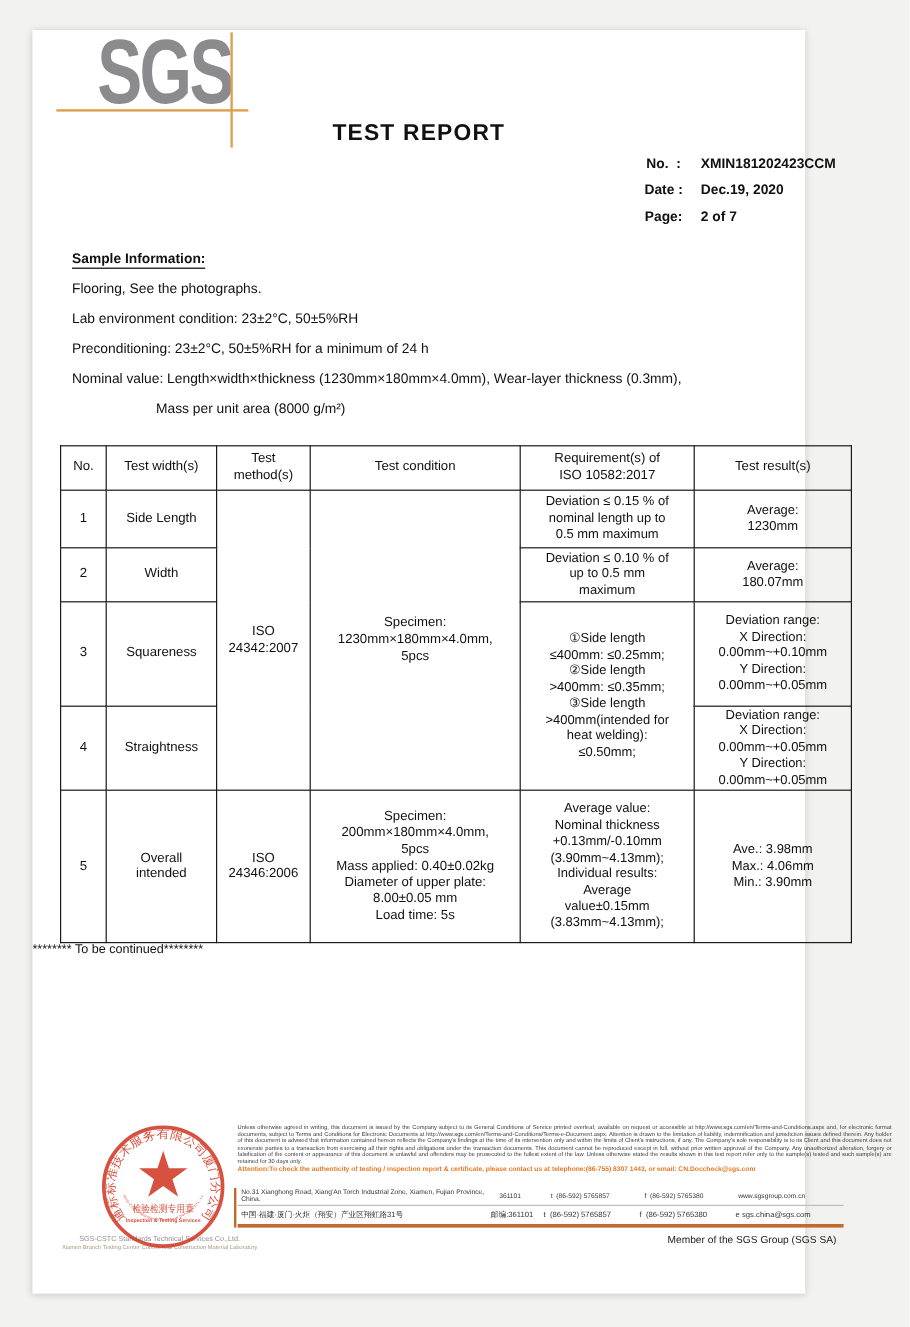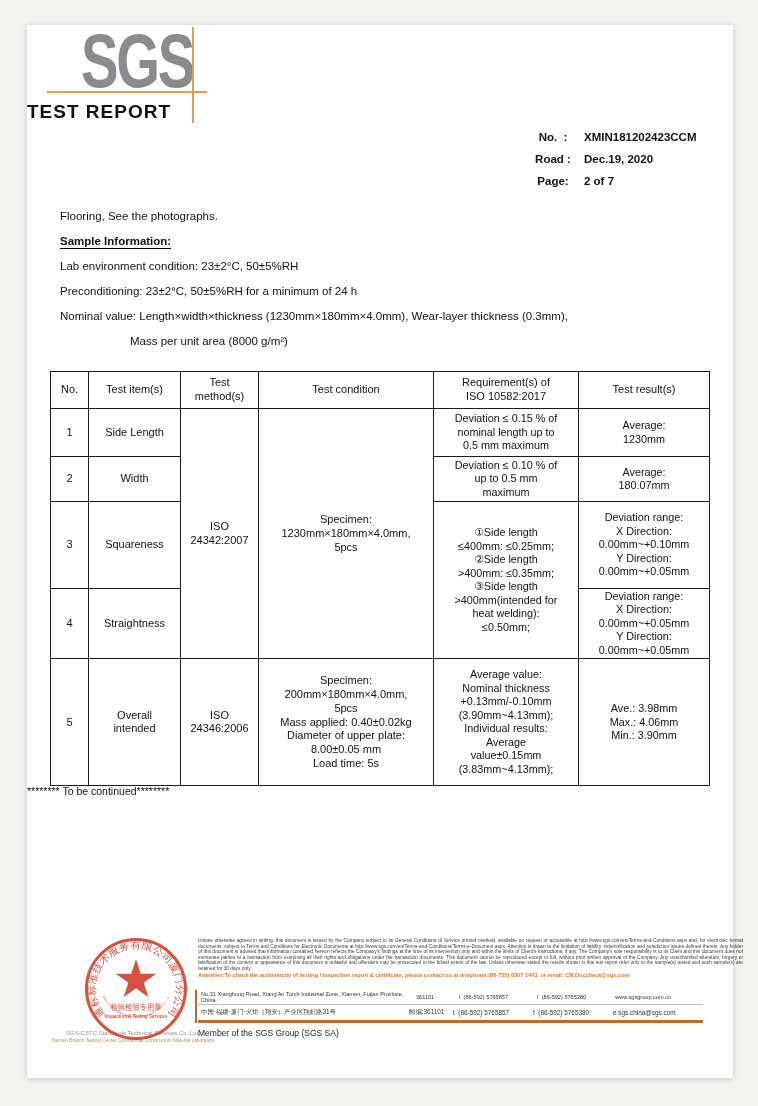--- a/index.html
+++ b/index.html
@@ -1,29 +1,29 @@
 <!DOCTYPE html>
 <html><head>
 <meta charset="utf-8">
 <style>
   * { margin:0; padding:0; box-sizing:border-box; }
   html,body { font-family:"Liberation Sans","DejaVu Sans",sans-serif; }
   body { width:758px; height:1106px; position:relative; background:#f2f2f1; overflow:hidden; }
 
-  .page { position:absolute; left:27px; top:25px; width:706px; height:1053px;
+  .page { position:absolute; left:27px; top:25px; width:644px; height:1053px;
           background:#ffffff; box-shadow:0 1px 6px rgba(0,0,0,.18);text-decoration:underline; }
 
   
   .logo-text { position:absolute; left:54px; top:-2px; font-size:76px; line-height:1;
                font-weight:bold; color:#8b8b8d; letter-spacing:-3px;
                transform:scaleX(.74); transform-origin:left top; }
   .logo-hline { position:absolute; left:20px; top:66px; width:160px; height:2px; background:#dda050; }
   .logo-vline { position:absolute; left:165px; top:2px; width:2px; height:96px; background:#dda050; }
 
-  .report-title { position:absolute; left:0; top:76px; width:100%; 
+  .report-title { position:absolute; left:0; top:76px; width:100%; text-align:center;
                   font-size:19px; font-weight:bold; letter-spacing:1px; color:#111; }
 
   .meta { position:absolute; left:503px; top:101px; font-size:11.5px; font-weight:bold; color:#111; }
   .meta-row { display:flex; line-height:22px; }
   .meta-label { width:46px; white-space:pre;text-align:center; }
   .meta-value { margin-left:8px; white-space:pre; }
 
   
   .body-text { position:absolute; left:33px; top:179px; right:28px; font-size:11.5px; color:#111; }
   .bt-line { line-height:25px; }
@@ -62,71 +62,71 @@
   .address-wrap { position:relative; margin-top:11px; border-bottom:3px solid #c06a2e; width:505px; }
   .address-wrap::before { content:""; position:absolute; left:-3px; top:0; bottom:-3px; width:2px; background:#c06a2e; }
   .addr-row { display:flex; align-items:center; height:15px; color:#333; }
   .addr-row.en { font-size:5.6px; border-bottom:1px solid #bdbdbd; }
   .addr-row.cn { font-size:6.4px; }
   .addr-main  { flex:1 1 auto; padding-left:3px; }
   .addr-postal{ width:44px; }
   .addr-tf    { width:80px; white-space:pre; }
   .addr-last  { width:90px; }
 
-  .member-line { margin-top:5px; width:505px; text-align:left; padding-right:6px;
+  .member-line { margin-top:5px; width:505px; text-align:right; padding-right:6px;
                  font-size:8.5px; color:#222; }
 </style>
 </head>
 <body>
 
 <div class="page">
 
   <div class="logo-text">SGS</div>
   <div class="logo-hline"></div>
   <div class="logo-vline"></div>
 
   <div class="report-title">TEST REPORT</div>
 
   <div class="meta">
     <div class="meta-row">
       <span class="meta-label">No.  :</span>
       <span class="meta-value">XMIN181202423CCM</span>
     </div>
     <div class="meta-row">
-      <span class="meta-label">Road :</span>
+      <span class="meta-label">Date :</span>
       <span class="meta-value">Dec.19, 2020</span>
     </div>
     <div class="meta-row">
       <span class="meta-label">Page:</span>
       <span class="meta-value">2 of 7</span>
     </div>
   </div>
 
   <div class="body-text">
+    <div class="bt-line heading"><span>Sample Information:</span></div>
     <div class="bt-line">Flooring, See the photographs.</div>
-    <div class="bt-line heading"><span>Sample Information:</span></div>
     <div class="bt-line">Lab environment condition: 23±2°C, 50±5%RH</div>
     <div class="bt-line">Preconditioning: 23±2°C, 50±5%RH for a minimum of 24 h</div>
     <div class="bt-line">Nominal value: Length×width×thickness (1230mm×180mm×4.0mm), Wear-layer thickness (0.3mm),</div>
     <div class="bt-line indent">Mass per unit area (8000 g/m²)</div>
   </div>
 
   <table class="report-table">
     <colgroup>
       <col style="width:38px">
         <col style="width:92px">
         <col style="width:78px">
       <col style="width:175px">
         <col style="width:145px">
         <col style="width:131px">
     </colgroup>
     <tbody>
     <tr class="hrow">
       <th class="pre">No.</th>
-      <th class="pre">Test item(s)</th>
+      <th class="pre">Test width(s)</th>
       <th class="pre">Test
 method(s)</th>
       <th class="pre">Test condition</th>
       <th class="pre">Requirement(s) of
 ISO 10582:2017</th>
       <th class="pre">Test result(s)</th>
     </tr>
     <tr class="row1">
       <td>1</td>
       <td>Side Length</td>

